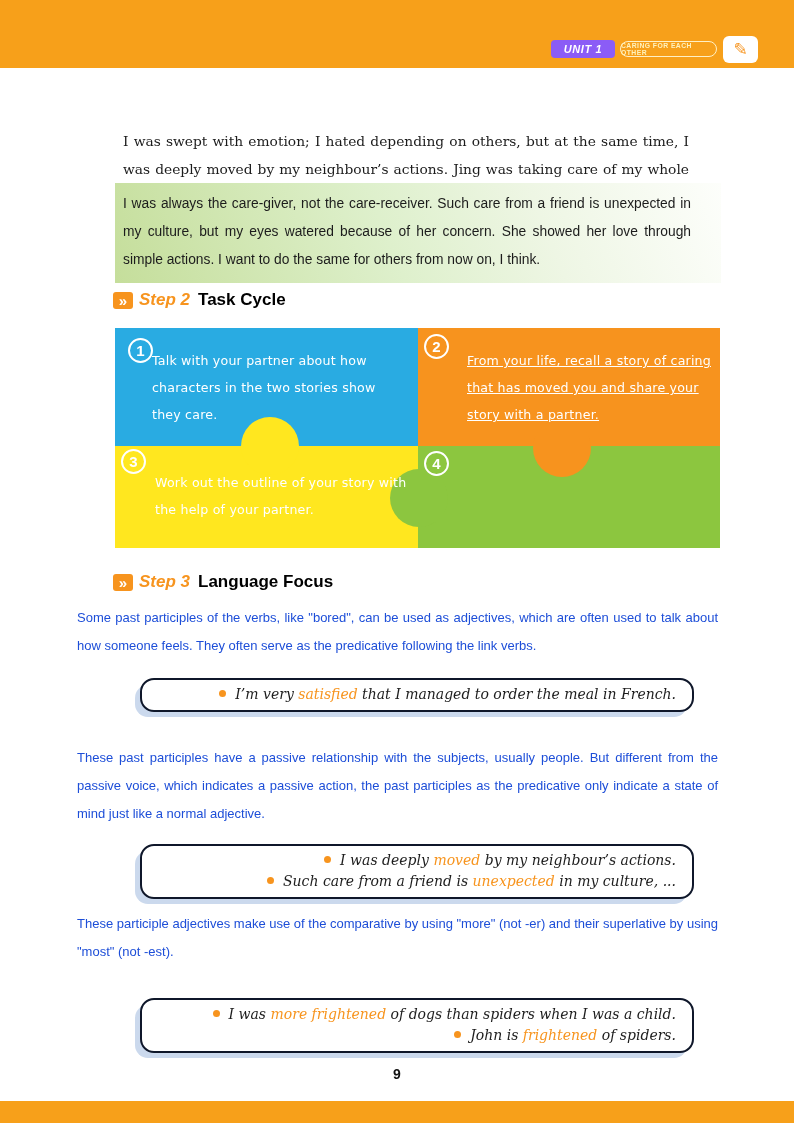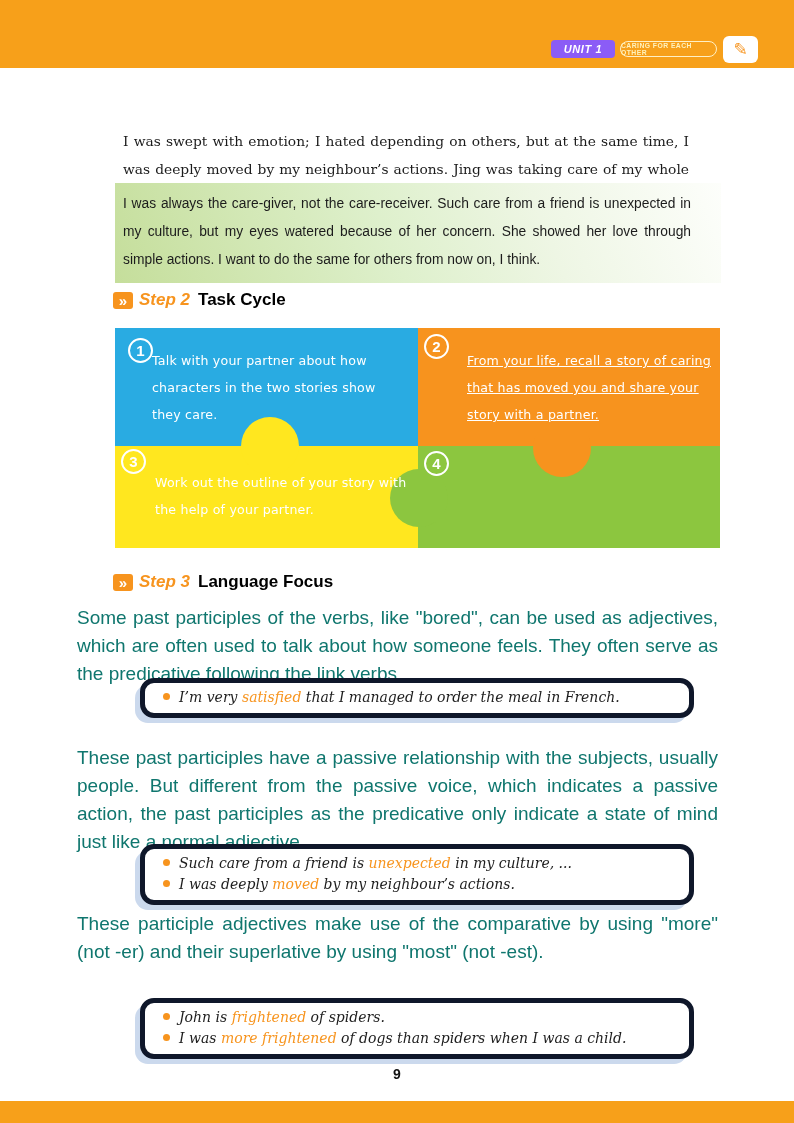--- a/index.html
+++ b/index.html
@@ -49,25 +49,25 @@
             font-weight:bold;z-index:4;box-sizing:border-box;background:transparent;}
   .n1{left:13px;top:10px;} .n2{left:309px;top:6px;} .n3{left:6px;top:121px;} .n4{left:309px;top:123px;}
   .task-text{position:absolute;z-index:3;color:#fff;font-family:"DejaVu Sans",sans-serif;
              font-size:12.6px;line-height:27px;letter-spacing:.2px;}
   .t1{left:37px;top:19px;width:250px;}
   .t2{left:352px;top:19px;width:248px;text-decoration:underline;}
   .t3{left:40px;top:141px;width:255px;}
   .t4{left:313px;top:147px;width:292px;color:#2f2f2f;}
 
   
-  .para{position:absolute;left:77px;width:641px;font-size:19px;line-height:28px;
-        text-align:justify;color:#0f766e;}
+  .para{position:absolute;left:77px;width:641px;font-size:13px;line-height:28px;
+        text-align:justify;color:#1d4ed8;}
   .ex-box{position:absolute;left:140px;width:554px;box-sizing:border-box;background:#fff;
-          border:5px solid #0f172a;border-radius:14px;padding:4px 16px 5px 18px;
-          box-shadow:-6px 6px 0 -1px #CBD9ED;z-index:2;}
+          border:2px solid #0f172a;border-radius:14px;padding:4px 16px 5px 18px;
+          box-shadow:-6px 6px 0 -1px #CBD9ED;z-index:2;text-align:right;}
   .ex-line{font-family:"DejaVu Serif",serif;font-style:italic;font-size:14px;line-height:21px;color:#1d1d1d;}
   .bullet{display:inline-block;width:7px;height:7px;border-radius:50%;background:#F7941E;
           margin-right:9px;position:relative;top:-2px;}
   .hl{color:#F7941E;}
 
   
   .page-num{position:absolute;left:0;right:0;top:1066px;text-align:center;font-weight:bold;
             font-size:14px;color:#111;}
   .bottombar{position:absolute;left:0;top:1101px;width:794px;height:22px;background:#F7A01A;}
 </style>
@@ -120,27 +120,27 @@
 
   <div class="para" style="top:604px;">Some past participles of the verbs, like "bored", can be used as adjectives, which are often used to talk about how someone feels. They often serve as the predicative following the link verbs.</div>
 
   <div class="ex-box" style="top:678px;">
     <div class="ex-line"><span class="bullet"></span><span>I’m very </span><span class="hl">satisfied</span><span> that I managed to order the meal in French.</span></div>
   </div>
 
   <div class="para" style="top:744px;">These past participles have a passive relationship with the subjects, usually people. But different from the passive voice, which indicates a passive action, the past participles as the predicative only indicate a state of mind just like a normal adjective.</div>
 
   <div class="ex-box" style="top:844px;">
+    <div class="ex-line"><span class="bullet"></span><span>I was deeply </span><span class="hl">moved</span><span> by my neighbour’s actions.</span></div>
     <div class="ex-line"><span class="bullet"></span><span>Such care from a friend is </span><span class="hl">unexpected</span><span> in my culture, ...</span></div>
-    <div class="ex-line"><span class="bullet"></span><span>I was deeply </span><span class="hl">moved</span><span> by my neighbour’s actions.</span></div>
   </div>
 
   <div class="para" style="top:910px;">These participle adjectives make use of the comparative by using "more" (not -er) and their superlative by using "most" (not -est).</div>
 
   <div class="ex-box" style="top:998px;">
+    <div class="ex-line"><span class="bullet"></span><span>I was </span><span class="hl">more frightened</span><span> of dogs than spiders when I was a child.</span></div>
     <div class="ex-line"><span class="bullet"></span><span>John is </span><span class="hl">frightened</span><span> of spiders.</span></div>
-    <div class="ex-line"><span class="bullet"></span><span>I was </span><span class="hl">more frightened</span><span> of dogs than spiders when I was a child.</span></div>
   </div>
 
   <div class="page-num">9</div>
   <div class="bottombar"></div>
 
 </div>
 
 </body></html>

